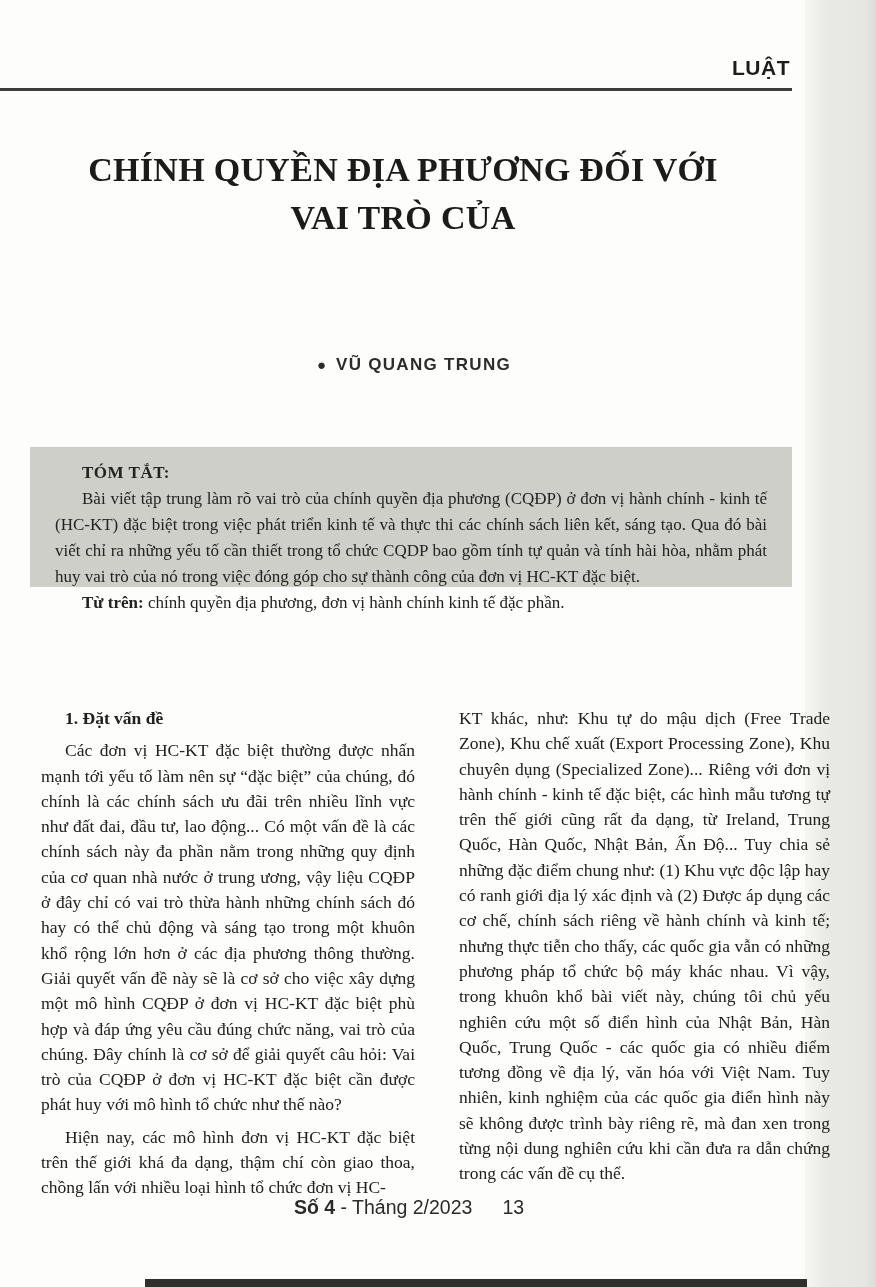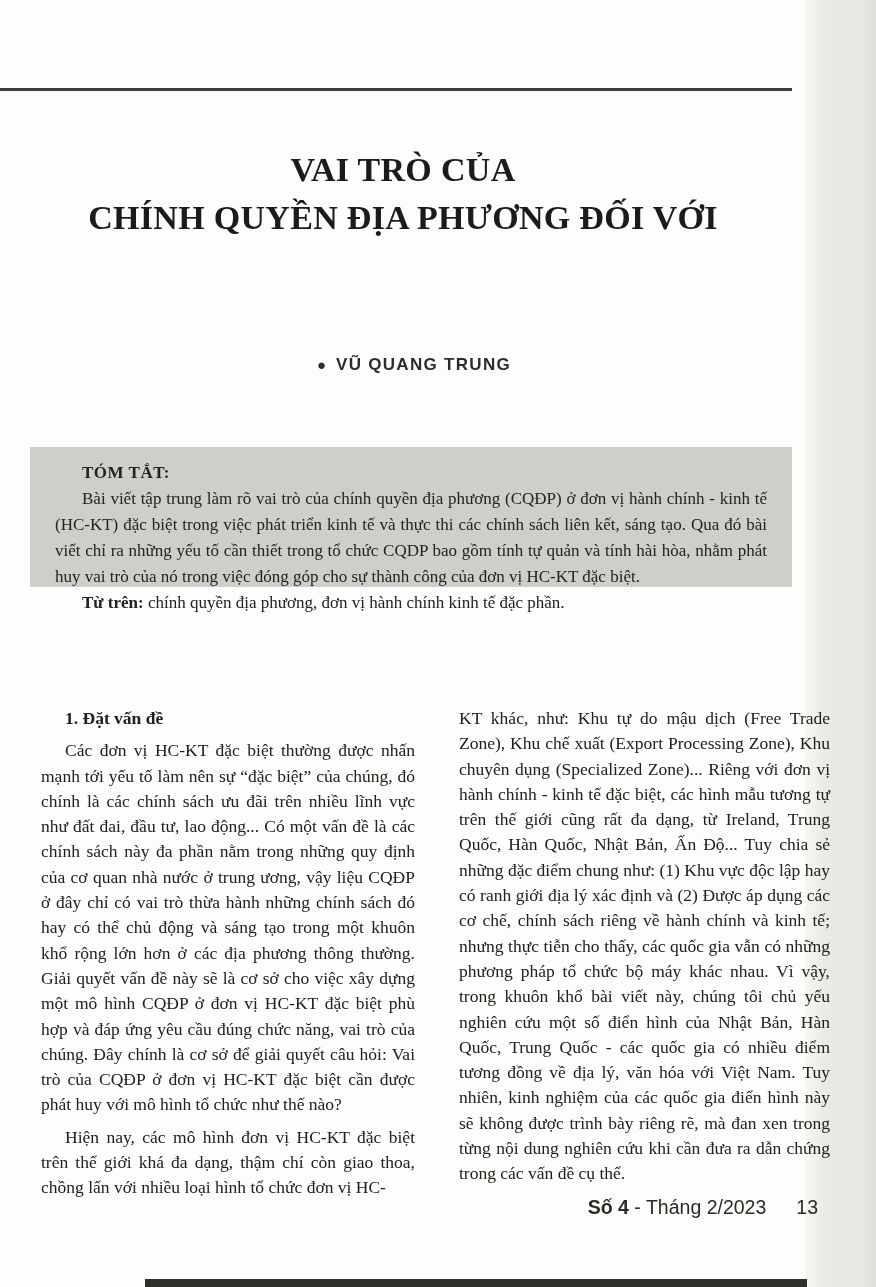--- a/index.html
+++ b/index.html
@@ -48,44 +48,45 @@
   .body-col {
     position:absolute; top:699px; width:388px;
     font-size:17.5px; line-height:25.3px; text-align:justify; color:#20201d;
   }
   .col-left  { left:34px; }
   .col-right { left:452px; width:385px; }
   .body-col p { margin:7px; text-indent:24px; }
   .section-heading { font-weight:bold; text-indent:24px; margin:0; }
   .footer-line {
     position:absolute; top:1196px; left:0; width:818px;
-    text-align:right;
+    text-align:center;
     font-family:"Liberation Sans", sans-serif;
     font-size:19.5px; color:#2a2a27;
   }
   .footer-line .issue-label { font-weight:bold; }
   .footer-line .page-number { display:inline-block; margin-left:30px; }
   .bottom-bar {
     position:absolute; top:1279px; left:145px; width:662px; height:9px;
     background:#2f2f2b;
   }
 </style>
 </head>
 <body>
 
 <div class="page">
 
   <div class="page-edge"></div>
 
+  <div class="journal-label">LUẬT</div>
 
   <div class="head-rule"></div>
 
   <div class="article-title">
+    <div>CHÍNH QUYỀN ĐỊA PHƯƠNG ĐỐI VỚI</div>
     <div>VAI TRÒ CỦA</div>
-    <div>CHÍNH QUYỀN ĐỊA PHƯƠNG ĐỐI VỚI</div>
   </div>
 
   <div class="author-line">
     <span class="bullet">●</span><span>VŨ QUANG TRUNG</span>
   </div>
 
   <div class="abstract-box">
     <p class="abstract-heading">TÓM TẮT:</p>
     <p>Bài viết tập trung làm rõ vai trò của chính quyền địa phương (CQĐP) ở đơn vị hành chính - kinh tế (HC-KT) đặc biệt trong việc phát triển kinh tế và thực thi các chính sách liên kết, sáng tạo. Qua đó bài viết chỉ ra những yếu tố cần thiết trong tổ chức CQDP bao gồm tính tự quản và tính hài hòa, nhằm phát huy vai trò của nó trong việc đóng góp cho sự thành công của đơn vị HC-KT đặc biệt.</p>
     <p><b>Từ trên:</b><span> chính quyền địa phương, đơn vị hành chính kinh tế đặc phần.</span></p>

